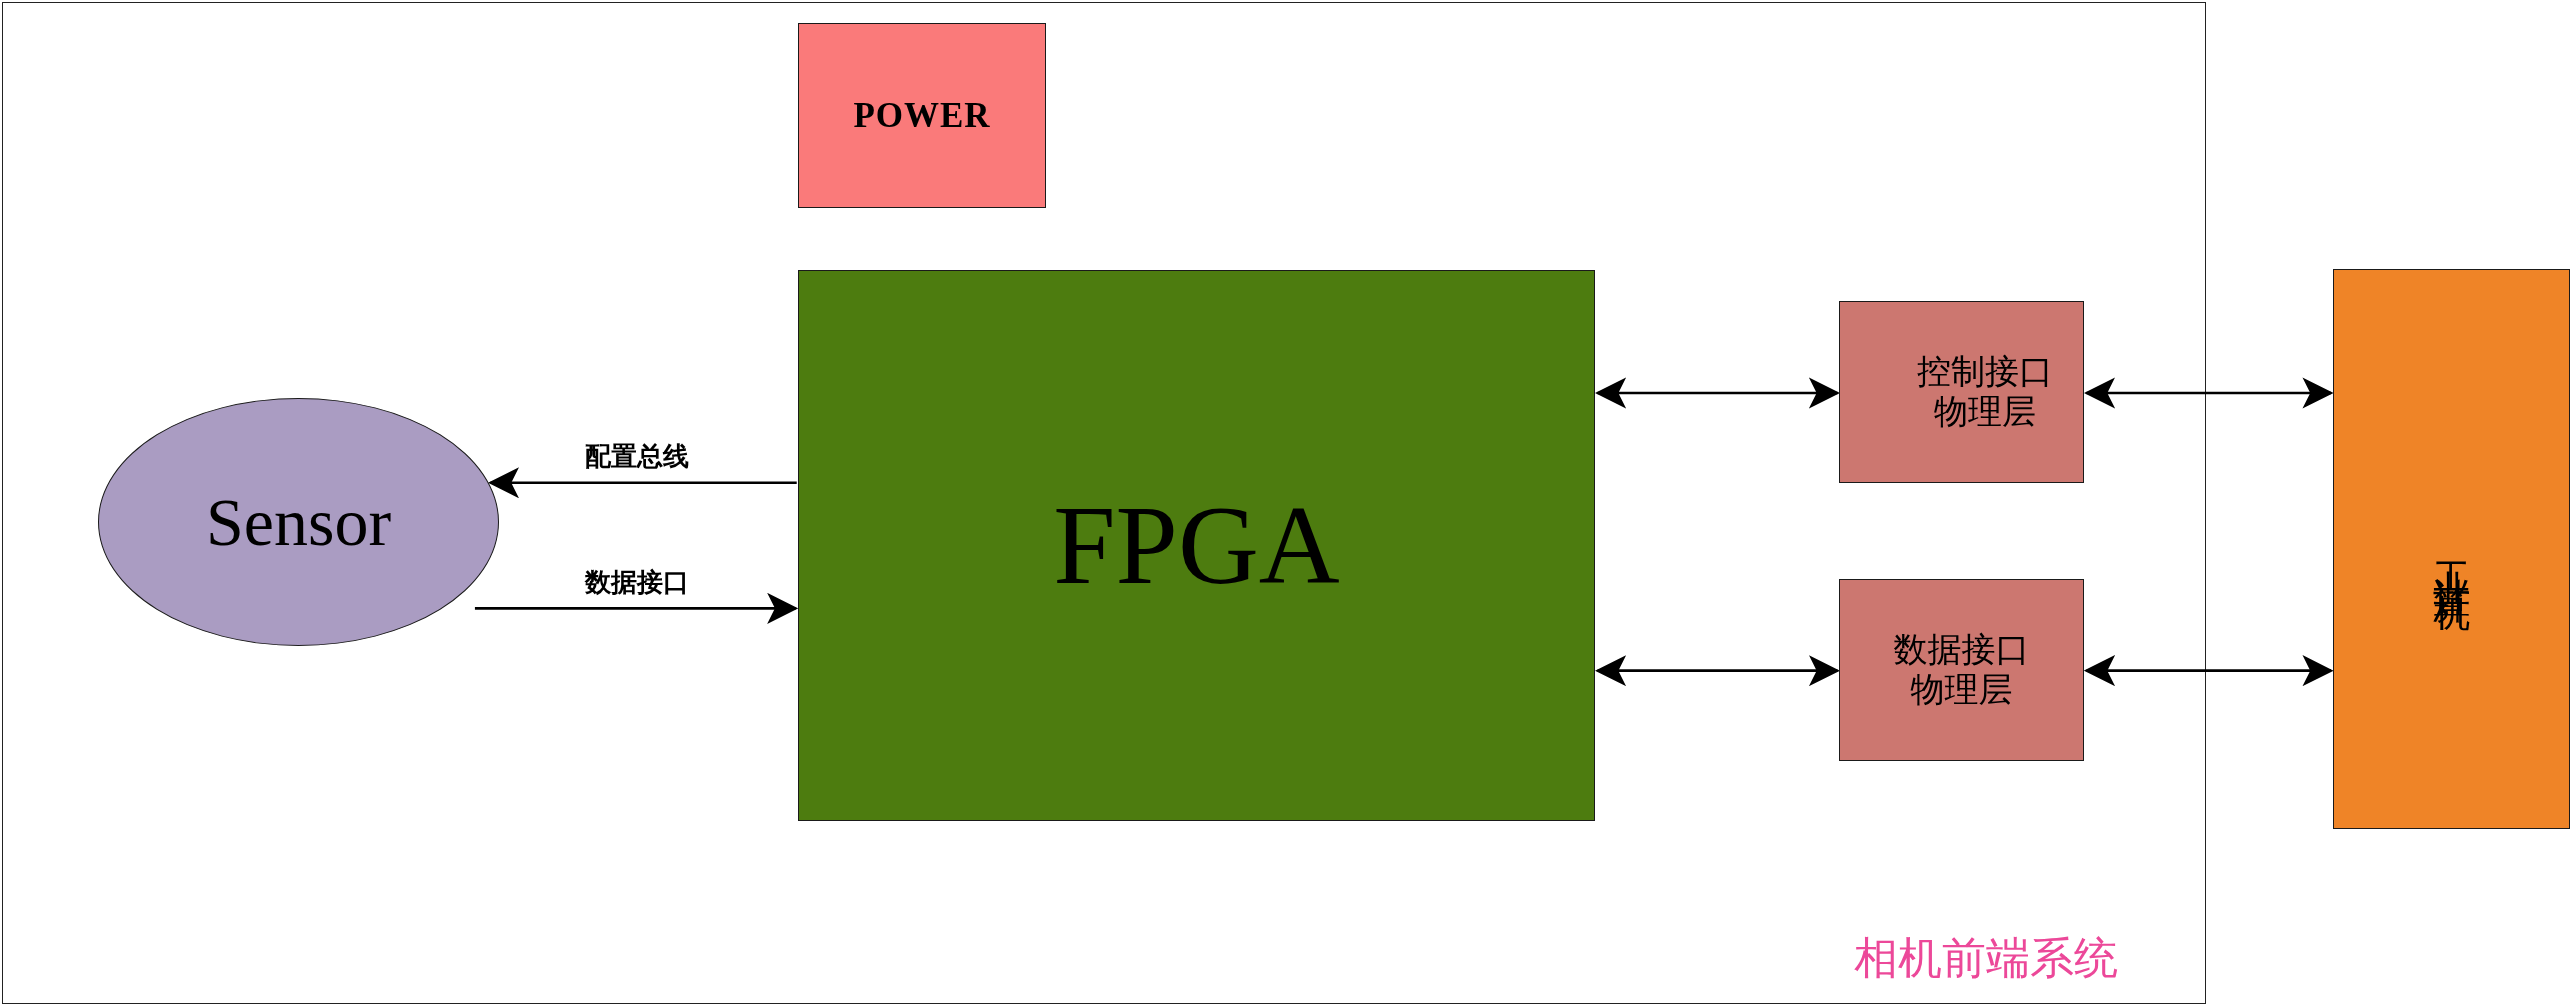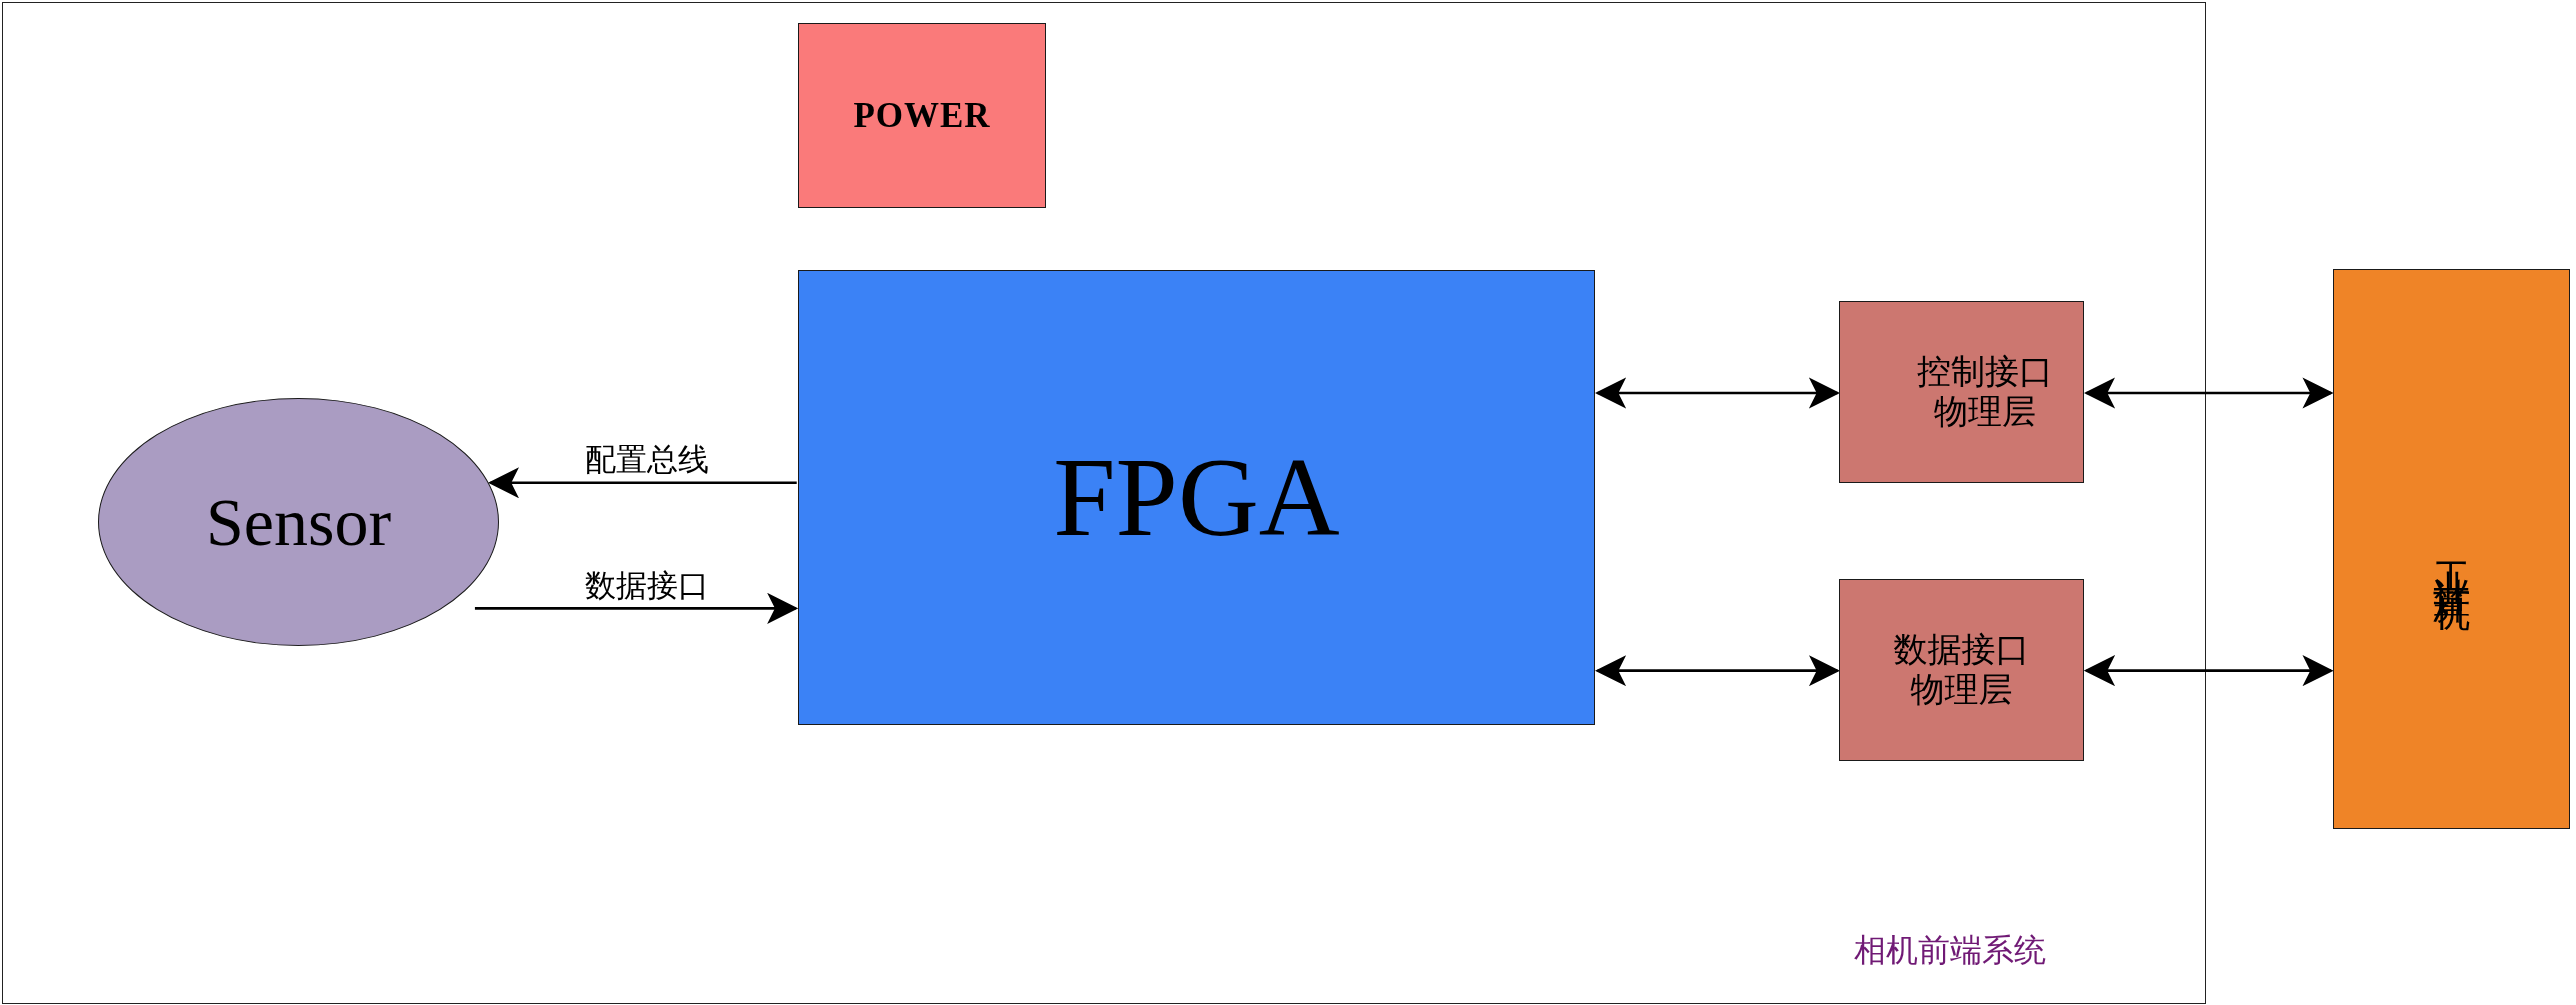--- a/index.html
+++ b/index.html
@@ -33,22 +33,22 @@
   
   #power-box{
     left:798px; top:23px; width:248px; height:185px;
     background:#FA7A7A;
     font-weight:bold;
     font-size:35px;
     letter-spacing:1px;
   }
   
   #fpga-box{
-    left:798px; top:270px; width:797px; height:455px;
-    background:#3b82f6;
+    left:798px; top:270px; width:797px; height:551px;
+    background:#4d7c0f;
     font-size:112px;
     font-weight:400;
   }
   
   #sensor-node{
     left:98px; top:398px; width:401px; height:248px;
     background:#AA9CC2;
     border-radius:50%;
     font-size:68px;
     font-weight:400;
@@ -70,35 +70,36 @@
     font-size:37px;
     writing-mode:vertical-rl;
     text-orientation:upright;
     letter-spacing:8.3px;
     padding-top:7.3px;
   }
   
   #system-caption{
     position:absolute;
     left:1854px; top:929px;
-    font-size:32px;
-    color:#701a75;
+    font-size:44px;
+    color:#ec4899;
     white-space:nowrap;
   }
   
   #connectors{
     position:absolute; left:0; top:0;
     width:2576px; height:1006px;
     pointer-events:none;
   }
   .edge-label{
     position:absolute;
-    font-size:31px;
+    font-size:26px;
     color:#000000;
     white-space:nowrap;
+    font-weight:bold;
   }
   #label-config-bus{ left:585px; top:439px; }
   #label-data-iface{ left:585px; top:565px; }
 </style>
 </head>
 <body>
 
 <div id="stage">
 
   <div class="outer-frame"></div>

